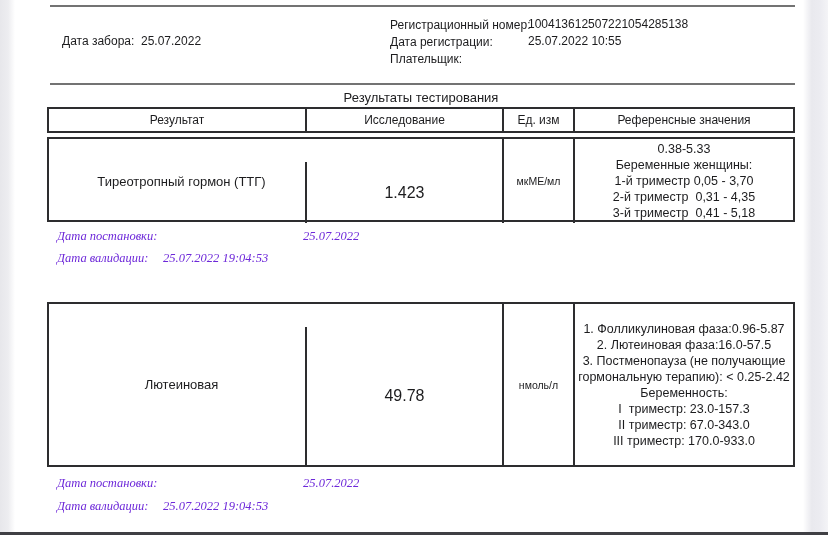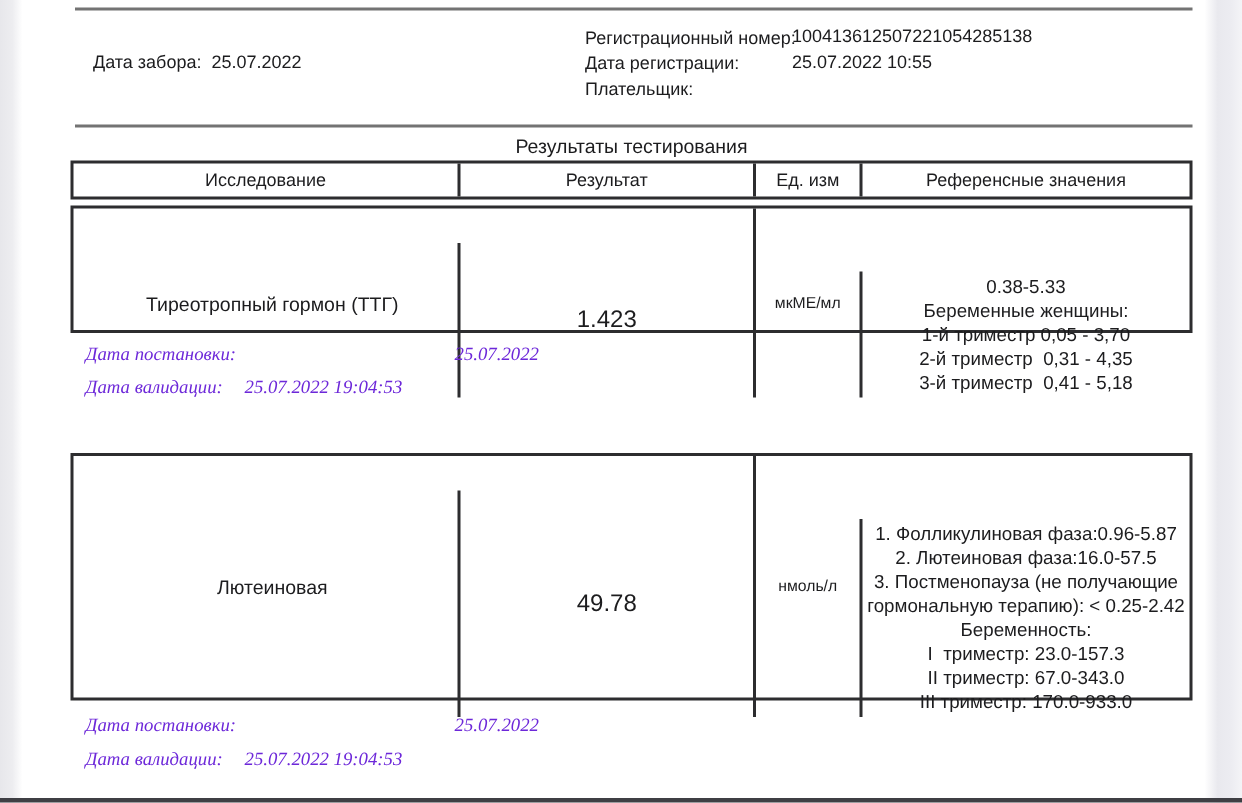--- a/index.html
+++ b/index.html
@@ -57,21 +57,21 @@
   }
   .lab-table .cell:first-child { border-left: none; }
   .hcell { font-size: 12px; }
   .name-cell {
     align-items: flex-start; justify-content: center;
     padding-left: 9px; text-align: left;
     font-size: 13px;
   }
   .result-cell { font-size: 16px; margin-top: 23px; }
   .unit-cell { font-size: 10.5px; }
-  .ref-cell { font-size: 12.5px; padding: 2px 3px; margin-top: 42px; }
+  .ref-cell { font-size: 12.5px; padding: 2px 3px; }
   .ref-line { line-height: 16px; white-space: pre-wrap; }
   
   .date-label, .date-value {
     position: absolute;
     font-family: "Liberation Serif", serif;
     font-style: italic;
     font-size: 12.5px;
     color: #6d28d9;
     white-space: pre;
   }
@@ -96,22 +96,22 @@
   <span class="abs info-label" style="left:390px; top:35px">Дата регистрации:</span>
   <span class="abs info-value" style="left:528px; top:34px">25.07.2022 10:55</span>
 
   <span class="abs info-label" style="left:390px; top:52px">Плательщик:</span>
 
   <div class="hrule" style="top:83px"></div>
 
   <div class="results-title">Результаты тестирования</div>
 
   <div class="lab-table" style="top:107px; height:26px">
+    <div class="cell hcell">Результат</div>
     <div class="cell hcell">Исследование</div>
-    <div class="cell hcell">Результат</div>
     <div class="cell hcell">Ед. изм</div>
     <div class="cell hcell">Референсные значения</div>
   </div>
 
   <div class="lab-table" style="top:137px; height:85px">
     <div class="cell name-cell">Тиреотропный гормон (ТТГ)</div>
     <div class="cell result-cell">1.423</div>
     <div class="cell unit-cell">мкМЕ/мл</div>
     <div class="cell ref-cell">
         <div class="ref-line">0.38-5.33</div>

